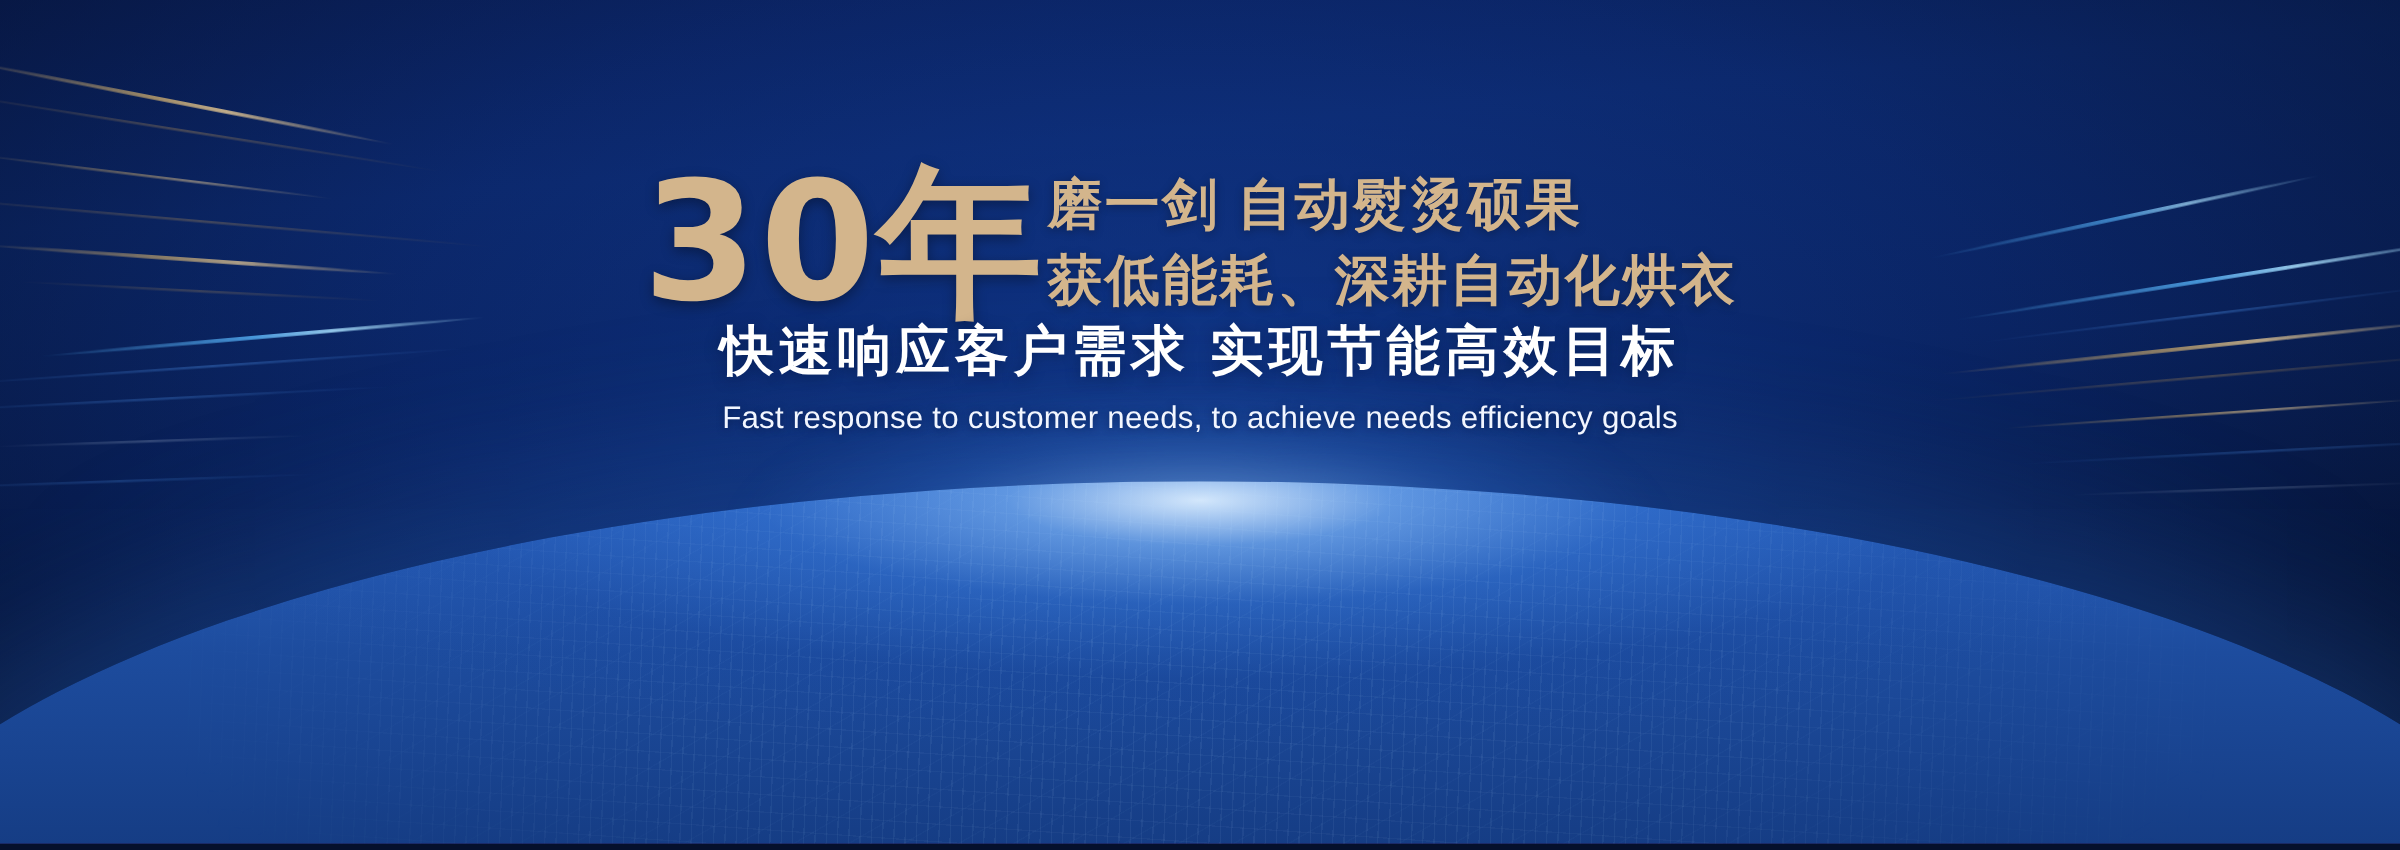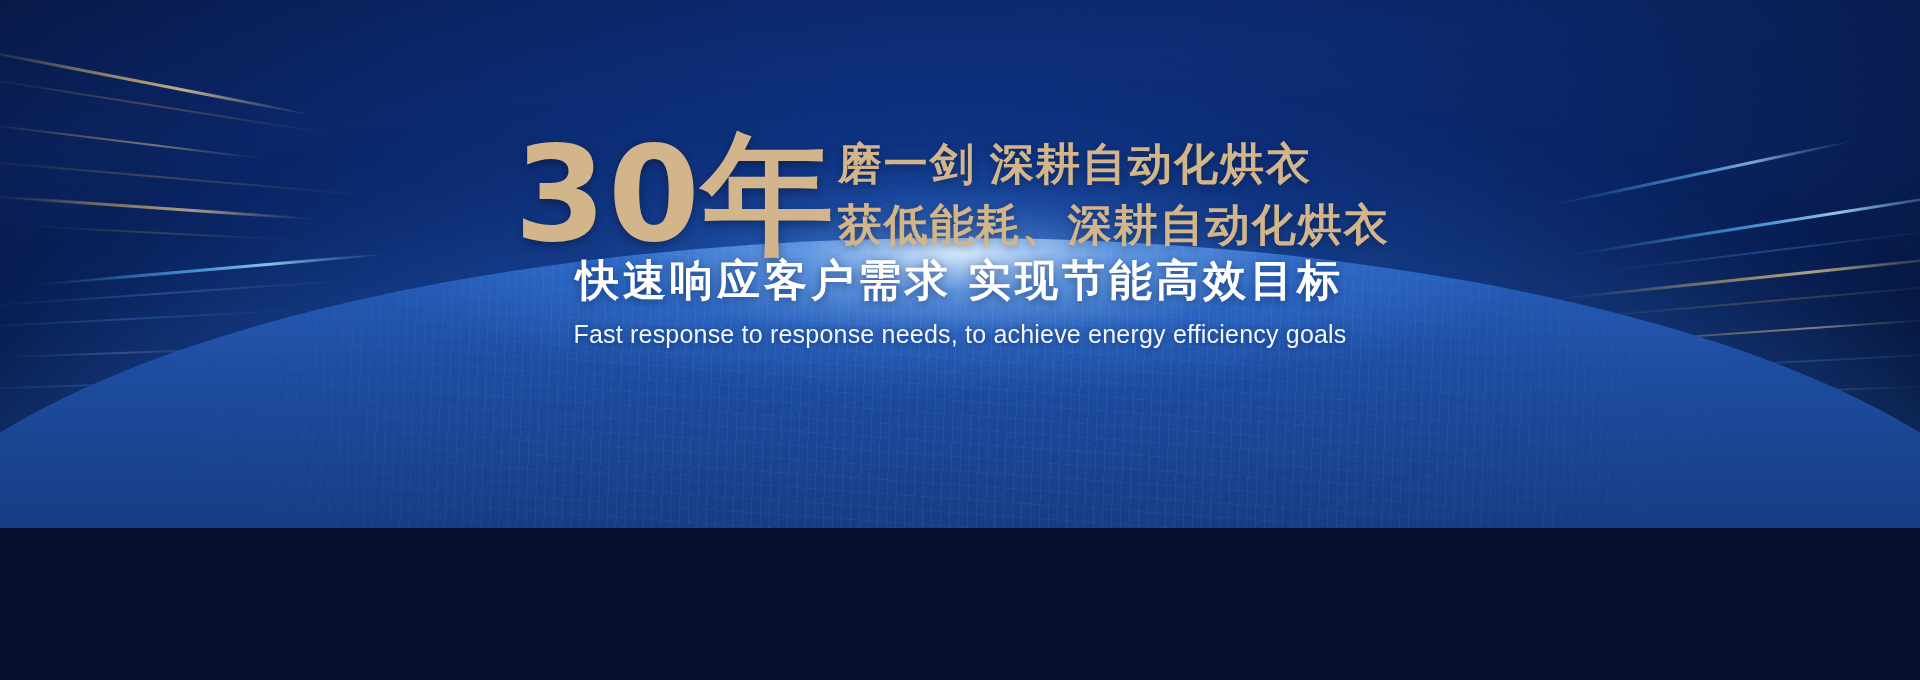--- a/index.html
+++ b/index.html
@@ -4,21 +4,21 @@
 <title>Banner</title>
 <style>
   html, body {
     margin: 0;
     padding: 0;
     background: #05102c;
   }
   #banner {
     position: relative;
     width: 1920px;
-    height: 528px;
+    height: 675px;
     overflow: hidden;
     font-family: "Liberation Sans", "DejaVu Sans", sans-serif;
     background:
       radial-gradient(ellipse 1100px 420px at 50% 112%, #2f6fd6 0%, rgba(30,86,180,0.55) 28%, rgba(12,40,104,0.25) 55%, rgba(5,18,52,0) 75%),
       radial-gradient(ellipse 1500px 620px at 50% 125%, rgba(90,160,255,0.55) 0%, rgba(20,60,150,0.25) 45%, rgba(5,18,52,0) 72%),
       linear-gradient(180deg, #0a2360 0%, #0b2a6b 18%, #0a2character 30%, #0a2560 46%, #071a47 70%, #04102f 100%);
     background-color: #701a75;
   }
 
   
@@ -201,23 +201,23 @@
   <div class="globe">
     <div class="globe-texture"></div>
   </div>
 
   <div class="content">
 
     <div class="headline-row">
       <div class="headline-inner">
         <div class="years"><span>30</span><span class="cn">年</span></div>
         <div class="gold-lines">
-          <div class="gold-line">磨一剑  深耕自动化烘衣</div>
+          <div class="gold-line">磨一剑  自动熨烫硕果</div>
           <div class="gold-line">获低能耗、深耕自动化烘衣</div>
         </div>
       </div>
     </div>
 
     <div class="white-line">快速响应客户需求  实现节能高效目标</div>
-    <div class="en-line">Fast response to response needs, to achieve energy efficiency goals</div>
+    <div class="en-line">Fast response to customer needs, to achieve needs efficiency goals</div>
 
   </div>
 </div>
 
 </body></html>

